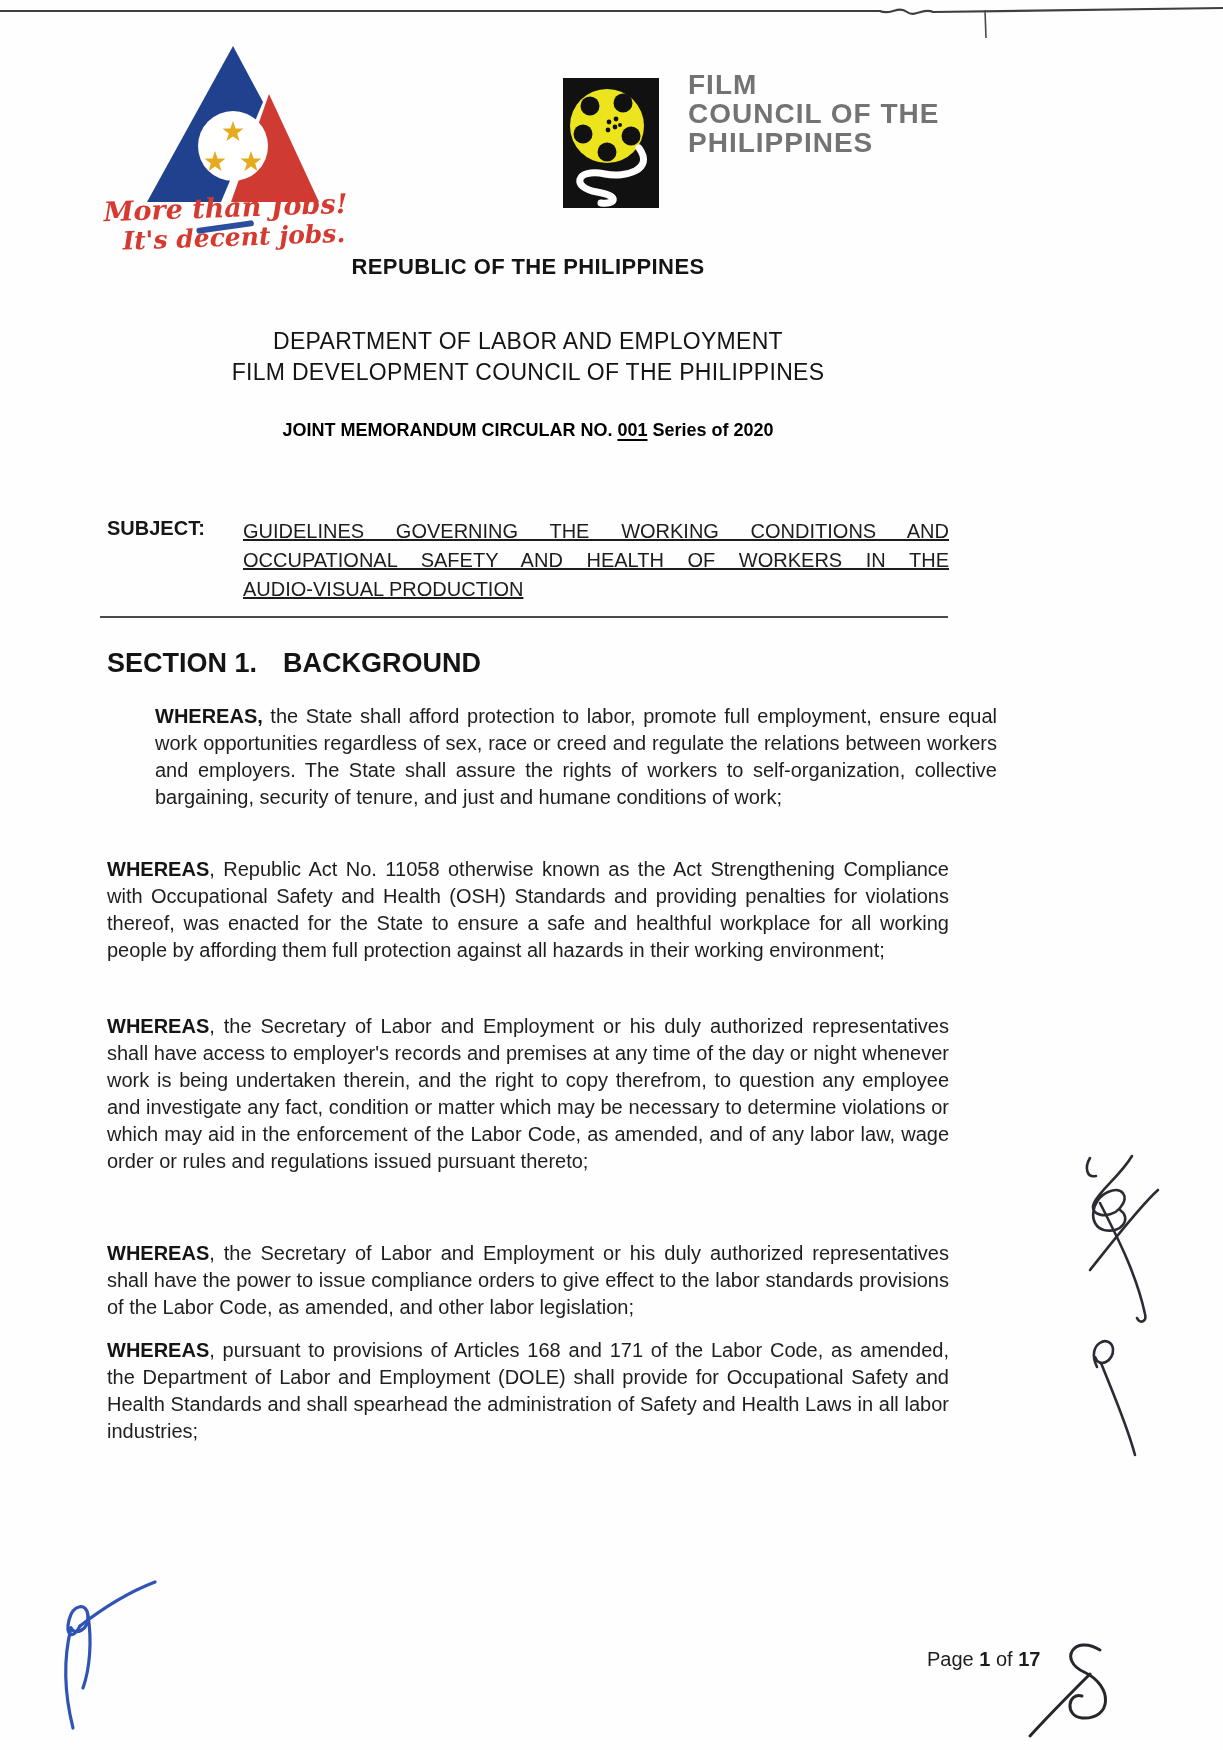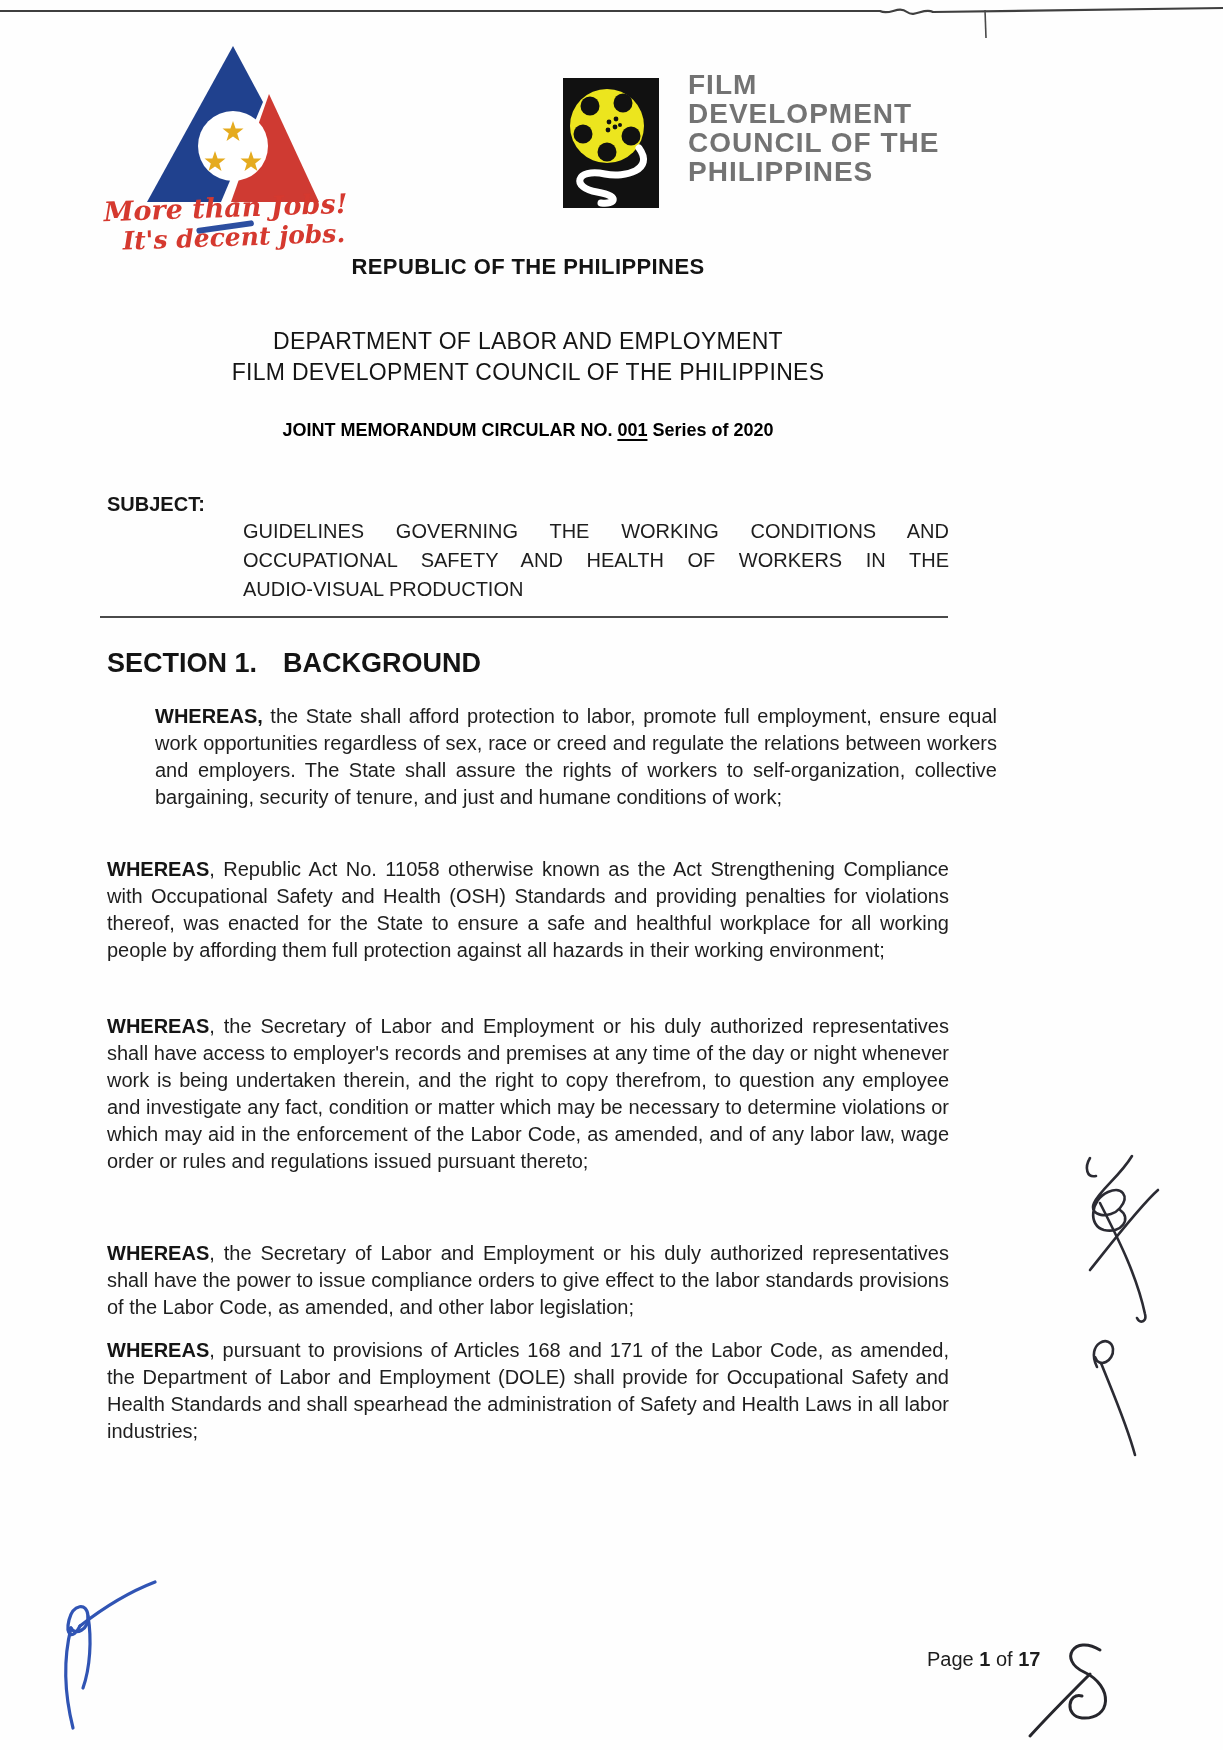--- a/index.html
+++ b/index.html
@@ -23,23 +23,23 @@
     font-size:28px;font-weight:700;line-height:29px;letter-spacing:1px;color:#737373;
   }
   
   .col{position:absolute;left:107px;width:842px;}
   .center{text-align:center;}
   .h-republic{top:254px;font-size:22px;font-weight:700;color:#141414;letter-spacing:.4px;}
   .h-dept{top:326px;font-size:23px;font-weight:400;color:#141414;line-height:31px;letter-spacing:.3px;}
   .h-joint{top:420px;font-size:18px;font-weight:700;color:#000000;}
   .u{ text-decoration:underline;text-underline-offset:3px;text-decoration-thickness:2px;}
   
-  .subject-label{position:absolute;left:107px;top:493px;font-size:20px;font-weight:700;color:#161616;}
+  .subject-label{position:absolute;left:107px;top:517px;font-size:20px;font-weight:700;color:#161616;}
   .subject-text{position:absolute;left:243px;top:517px;width:706px;font-size:20px;line-height:29px;color:#1d1d1d;}
-  .subject-line{text-align:justify;text-align-last:justify;}
+  .subject-line{text-align:justify;text-align-last:justify;text-decoration:underline;}
   .subject-line.last{text-align:left;text-align-last:left;}
   .rule{position:absolute;left:100px;top:616px;width:848px;border-top:2px solid #4a4a4a;}
   
   .section-head{position:absolute;left:107px;top:648px;font-size:27px;font-weight:700;color:#141414;}
   .section-head .num{margin-right:26px;}
   .para{position:absolute;left:107px;width:842px;font-size:20px;line-height:27px;
     text-align:justify;color:#1e1e1e;}
   .para b{color:#151515;}
   .p1{top:703px;margin-left:48px;} .p2{top:856px;} .p3{top:1013px;} .p4{top:1240px;} .p5{top:1337px;}
   
@@ -90,21 +90,20 @@
         <circle cx="52" cy="49" r="2.4"></circle>
         <circle cx="45" cy="52" r="2.4"></circle>
         <circle cx="57" cy="47" r="2.0"></circle>
       </g>
     </g>
     <path d="M76,70 C92,92 62,100 42,96 C12,90 8,110 34,114 C58,118 52,127 38,125" stroke="#ffffff" stroke-width="7" fill="none" stroke-linecap="round"></path>
   </svg>
 
   <div class="fdcp-text">
     <div>FILM</div>
-    <div>DEVELOPMENT</div>
     <div>COUNCIL OF THE</div>
     <div>PHILIPPINES</div>
   </div>
 
   <div class="col center h-republic">REPUBLIC OF THE PHILIPPINES</div>
 
   <div class="col center h-dept">
     <div>DEPARTMENT OF LABOR AND EMPLOYMENT</div>
     <div>FILM DEVELOPMENT COUNCIL OF THE PHILIPPINES</div>
   </div>

